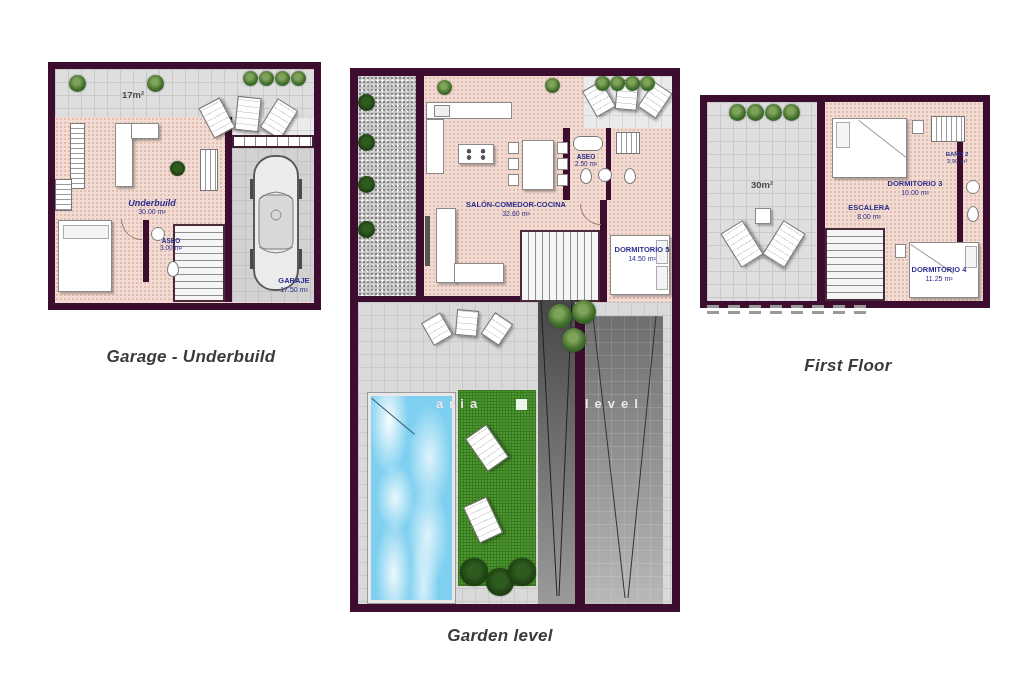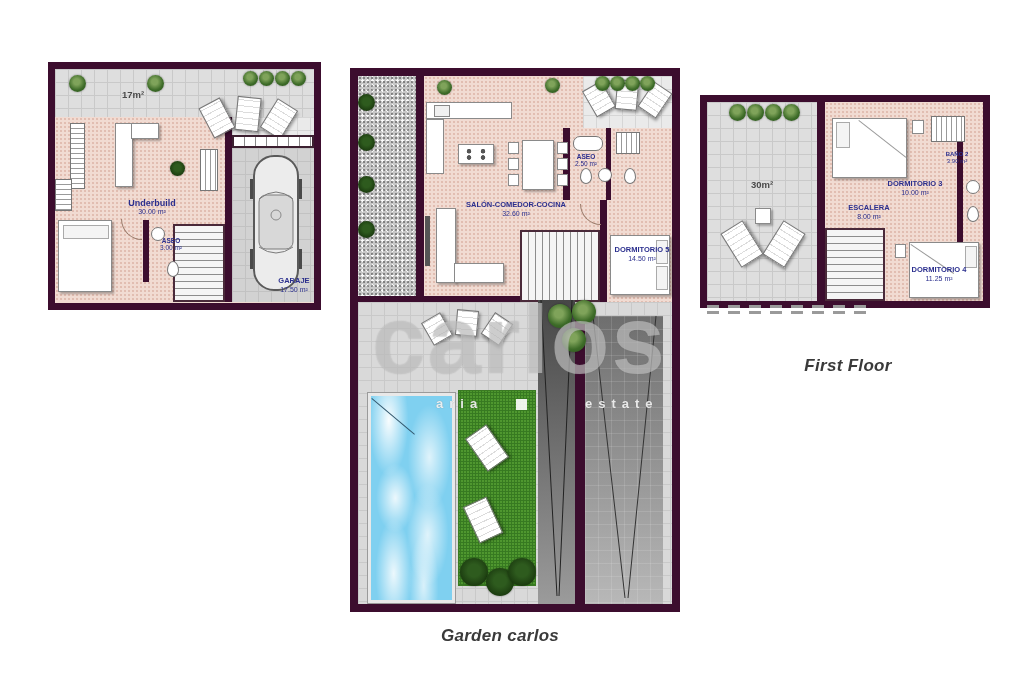--- a/index.html
+++ b/index.html
@@ -160,35 +160,36 @@
 
     <div class="closet-h" style="left:15px;top:54px;width:15px;height:66px;"></div>
     <div class="closet-h" style="left:0px;top:110px;width:17px;height:32px;"></div>
     <div class="furn" style="left:60px;top:54px;width:18px;height:64px;"></div>
     <div class="furn" style="left:76px;top:54px;width:28px;height:16px;"></div>
     <div class="tree t15 plant" style="left:115px;top:92px;"></div>
     <div class="closet" style="left:145px;top:80px;width:18px;height:42px;"></div>
     <div class="furn" style="left:3px;top:151px;width:54px;height:72px;"></div>
     <div class="abs" style="left:8px;top:156px;width:44px;height:12px;background:#f4f4f4;border:1px solid #aaa;"></div>
     <div class="rlabel" style="left:97px;top:138px;font-size:9px;">
-      <span class="nm" style="">Underbuild</span>
+      <span class="nm" style="font-style:italic;">Underbuild</span>
       <span class="ar">30.00 m²</span>
     </div>
 
     <div class="wall" style="left:88px;top:151px;width:6px;height:62px;"></div>
     <div class="sink" style="left:96px;top:158px;"></div>
     <div class="wc" style="left:112px;top:192px;"></div>
     <div class="rlabel" style="left:116px;top:175px;font-size:6.5px;">
       <span class="nm">ASEO</span>
       <span class="ar" style="font-size:6.5px;">3.00 m²</span>
     </div>
     <div class="arc" style="left:66px;top:150px;width:20px;height:20px;"></div>
 
     <div class="stairs-h" style="left:118px;top:155px;width:52px;height:78px;"></div>
   </div>
+  <div class="title" style="left:191px;top:347px;">Garage - Underbuild</div>
 
   <div class="plan" style="left:350px;top:68px;width:330px;height:544px;border-width:8px;">
 
     <div class="abs gravel" style="left:0;top:0;width:58px;height:226px;"></div>
     <div class="wall" style="left:58px;top:0;width:8px;height:226px;"></div>
     <div class="tree t17 plant" style="left:0px;top:18px;"></div>
     <div class="tree t17 plant" style="left:0px;top:58px;"></div>
     <div class="tree t17 plant" style="left:0px;top:100px;"></div>
     <div class="tree t17 plant" style="left:0px;top:145px;"></div>
 
@@ -284,21 +285,21 @@
     </div>
     <div class="wall" style="left:217px;top:228px;width:10px;height:300px;"></div>
 
     <div class="drive" style="left:227px;top:240px;width:78px;height:288px;background:linear-gradient(180deg,#6e6e6e,#b8b8b8);background-image:linear-gradient(rgba(255,255,255,0.12) 1px,transparent 1px),linear-gradient(90deg,rgba(255,255,255,0.12) 1px,transparent 1px),linear-gradient(180deg,#6e6e6e,#b8b8b8);background-size:13px 13px,13px 13px,100% 100%;">
       <svg width="78" height="288" viewBox="0 0 78 288" style="position:absolute;left:0;top:0;">
         <line x1="8" y1="0" x2="40" y2="282" stroke="#333" stroke-width="1"></line>
         <line x1="71" y1="0" x2="43" y2="282" stroke="#333" stroke-width="1"></line>
       </svg>
     </div>
   </div>
-  <div class="title" style="left:500px;top:626px;">Garden carlos</div>
+  <div class="title" style="left:500px;top:626px;">Garden level</div>
 
   <div class="plan" style="left:700px;top:95px;width:290px;height:213px;">
 
     <div class="abs tiles" style="left:0;top:0;width:110px;height:199px;"></div>
     <div class="tree t17" style="left:22px;top:2px;"></div>
     <div class="tree t17" style="left:40px;top:2px;"></div>
     <div class="tree t17" style="left:58px;top:2px;"></div>
     <div class="tree t17" style="left:76px;top:2px;"></div>
     <div class="terr-label" style="left:55px;top:82px;">30m²</div>
     <div class="furn" style="left:48px;top:106px;width:16px;height:16px;"></div>
@@ -339,18 +340,17 @@
     <div class="abs" style="left:204px;top:142px;width:52px;height:0;border-top:1px solid #999;transform:rotate(34deg);transform-origin:left top;z-index:4;"></div>
     <div class="rlabel" style="left:232px;top:172px;">
       <span class="nm">DORMITORIO 4</span>
       <span class="ar">11.25 m²</span>
     </div>
   </div>
   <div class="dashrow" style="left:707px;top:305px;width:168px;"></div>
   <div class="dashrow" style="left:707px;top:311px;width:168px;"></div>
   <div class="title" style="left:848px;top:356px;">First Floor</div>
 
-  <div class="wm-big" style="left:372px;top:292px;width:306px;height:142px;">carlos</div>
   <div class="wm-small" style="left:436px;top:396px;">aria</div>
   <div class="wm-square" style="left:516px;top:399px;"></div>
-  <div class="wm-small" style="left:585px;top:396px;">estate</div>
+  <div class="wm-small" style="left:585px;top:396px;">level</div>
 
 </div>
 
 </body></html>

